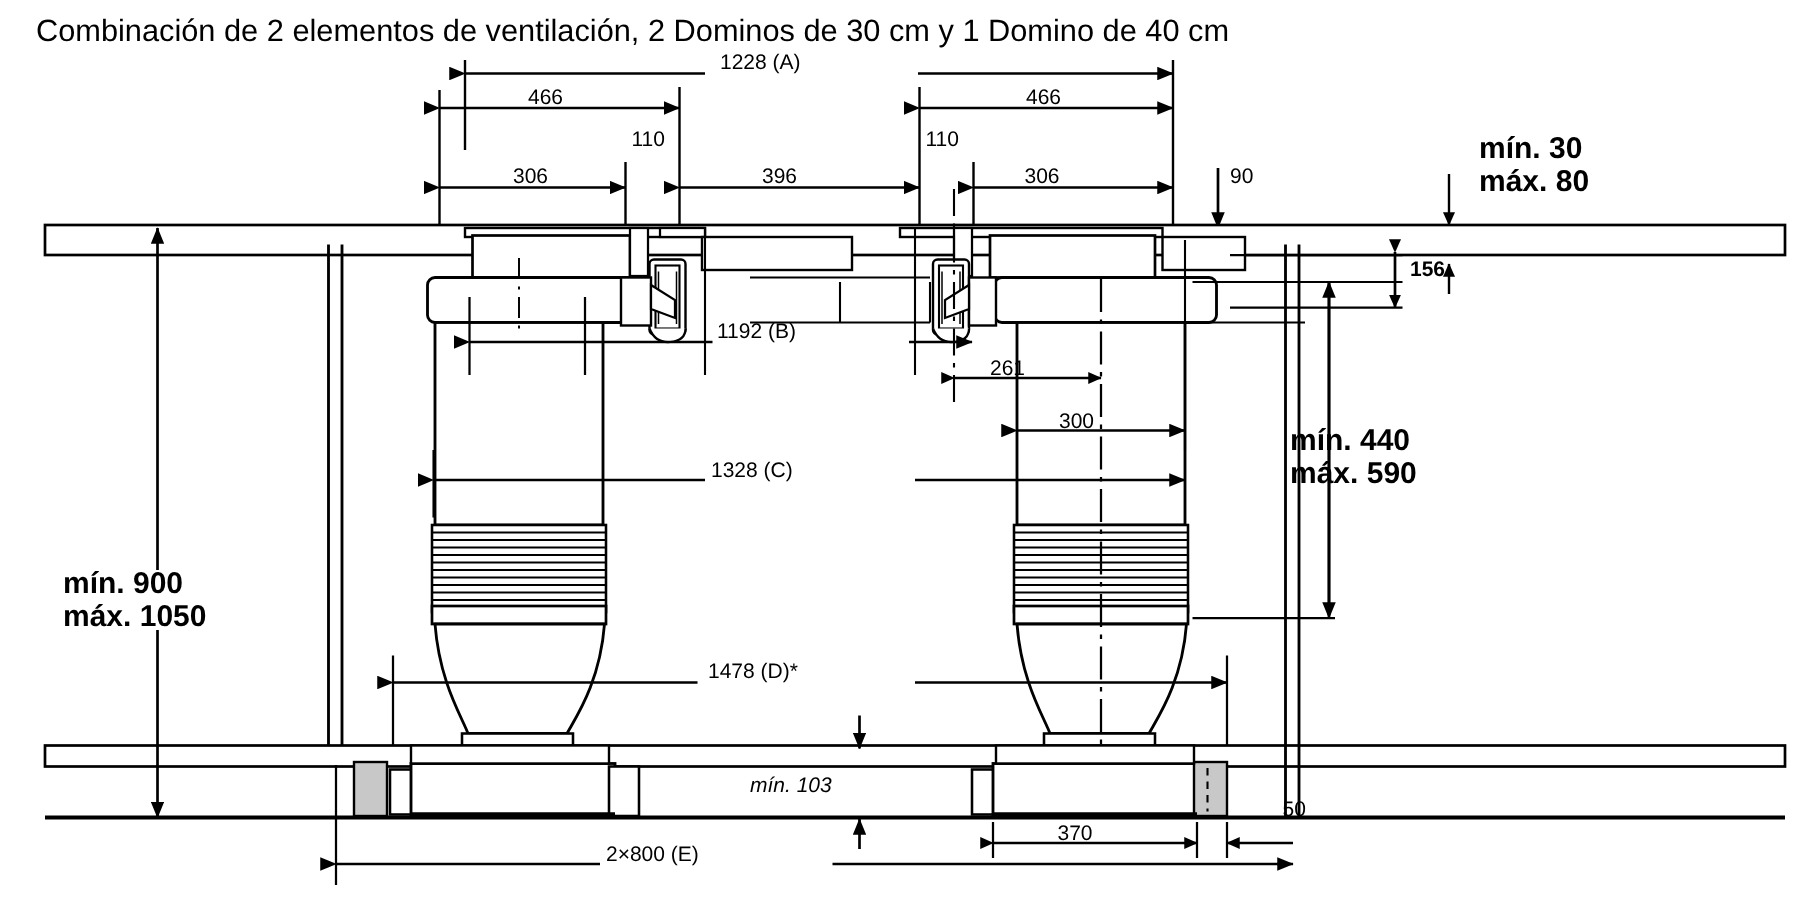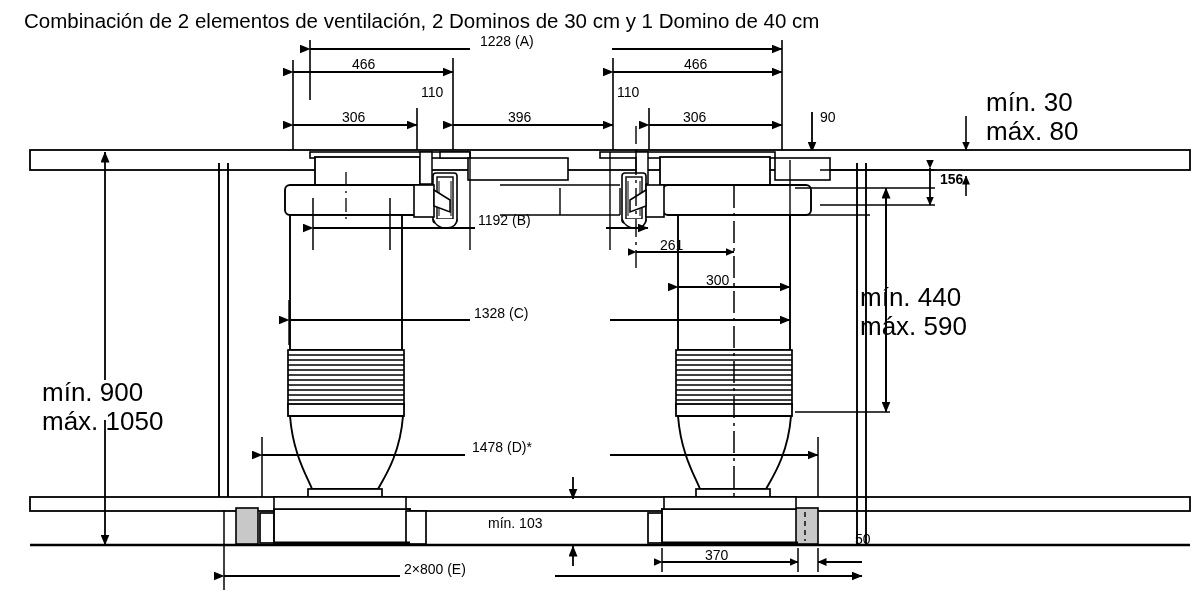--- a/index.html
+++ b/index.html
@@ -3,21 +3,21 @@
 <meta charset="utf-8">
 <style>
   html,body{margin:0;padding:0;background:#fff;}
   body{width:1200px;height:600px;overflow:hidden;
        font-family:"Liberation Sans","DejaVu Sans",sans-serif;color:#000;}
   #stage{position:relative;width:960px;height:600px;}
   svg{position:absolute;left:0;top:0;}
   .txt{position:absolute;white-space:pre;line-height:1.12;color:#000;}
   .t-title{font-size:20.5px;}
   .t-dim{font-size:14px;}
-  .t-note{font-size:26px;}
+  .t-note{font-size:20px;font-weight:bold;}
 </style>
 </head>
 <body>
 
 <div id="stage">
 
   <svg width="1200" height="600" viewBox="0 0 1200 600">
     <defs>
       <marker id="ah" markerWidth="11" markerHeight="9" refX="10.5" refY="4.5" orient="auto" markerUnits="userSpaceOnUse">
         <path d="M0,0 L11,4.5 L0,9 z" fill="#000"></path>
@@ -308,21 +308,21 @@
 
   <div class="txt t-note" style="left:860px; top:283px;">mín. 440
 máx. 590</div>
 
   <div class="txt t-note" style="left:42px; top:378px;">mín. 900
 máx. 1050</div>
 
   <div class="txt t-dim" style="left:472px; top:440px;">1478 (D)*</div>
 
 
-  <div class="txt t-dim" style="left:488px; top:516px;">mín. 103</div>
+  <div class="txt t-dim" style="left:500px; top:516px;font-style:italic;">mín. 103</div>
 
   <div class="txt t-dim" style="left:404px; top:562px;">2×800 (E)</div>
 
   <div class="txt t-dim" style="left:705px; top:548px;">370</div>
   <div class="txt t-dim" style="left:855px; top:532px;">50</div>
 
 
 </div>
 
 </body></html>

